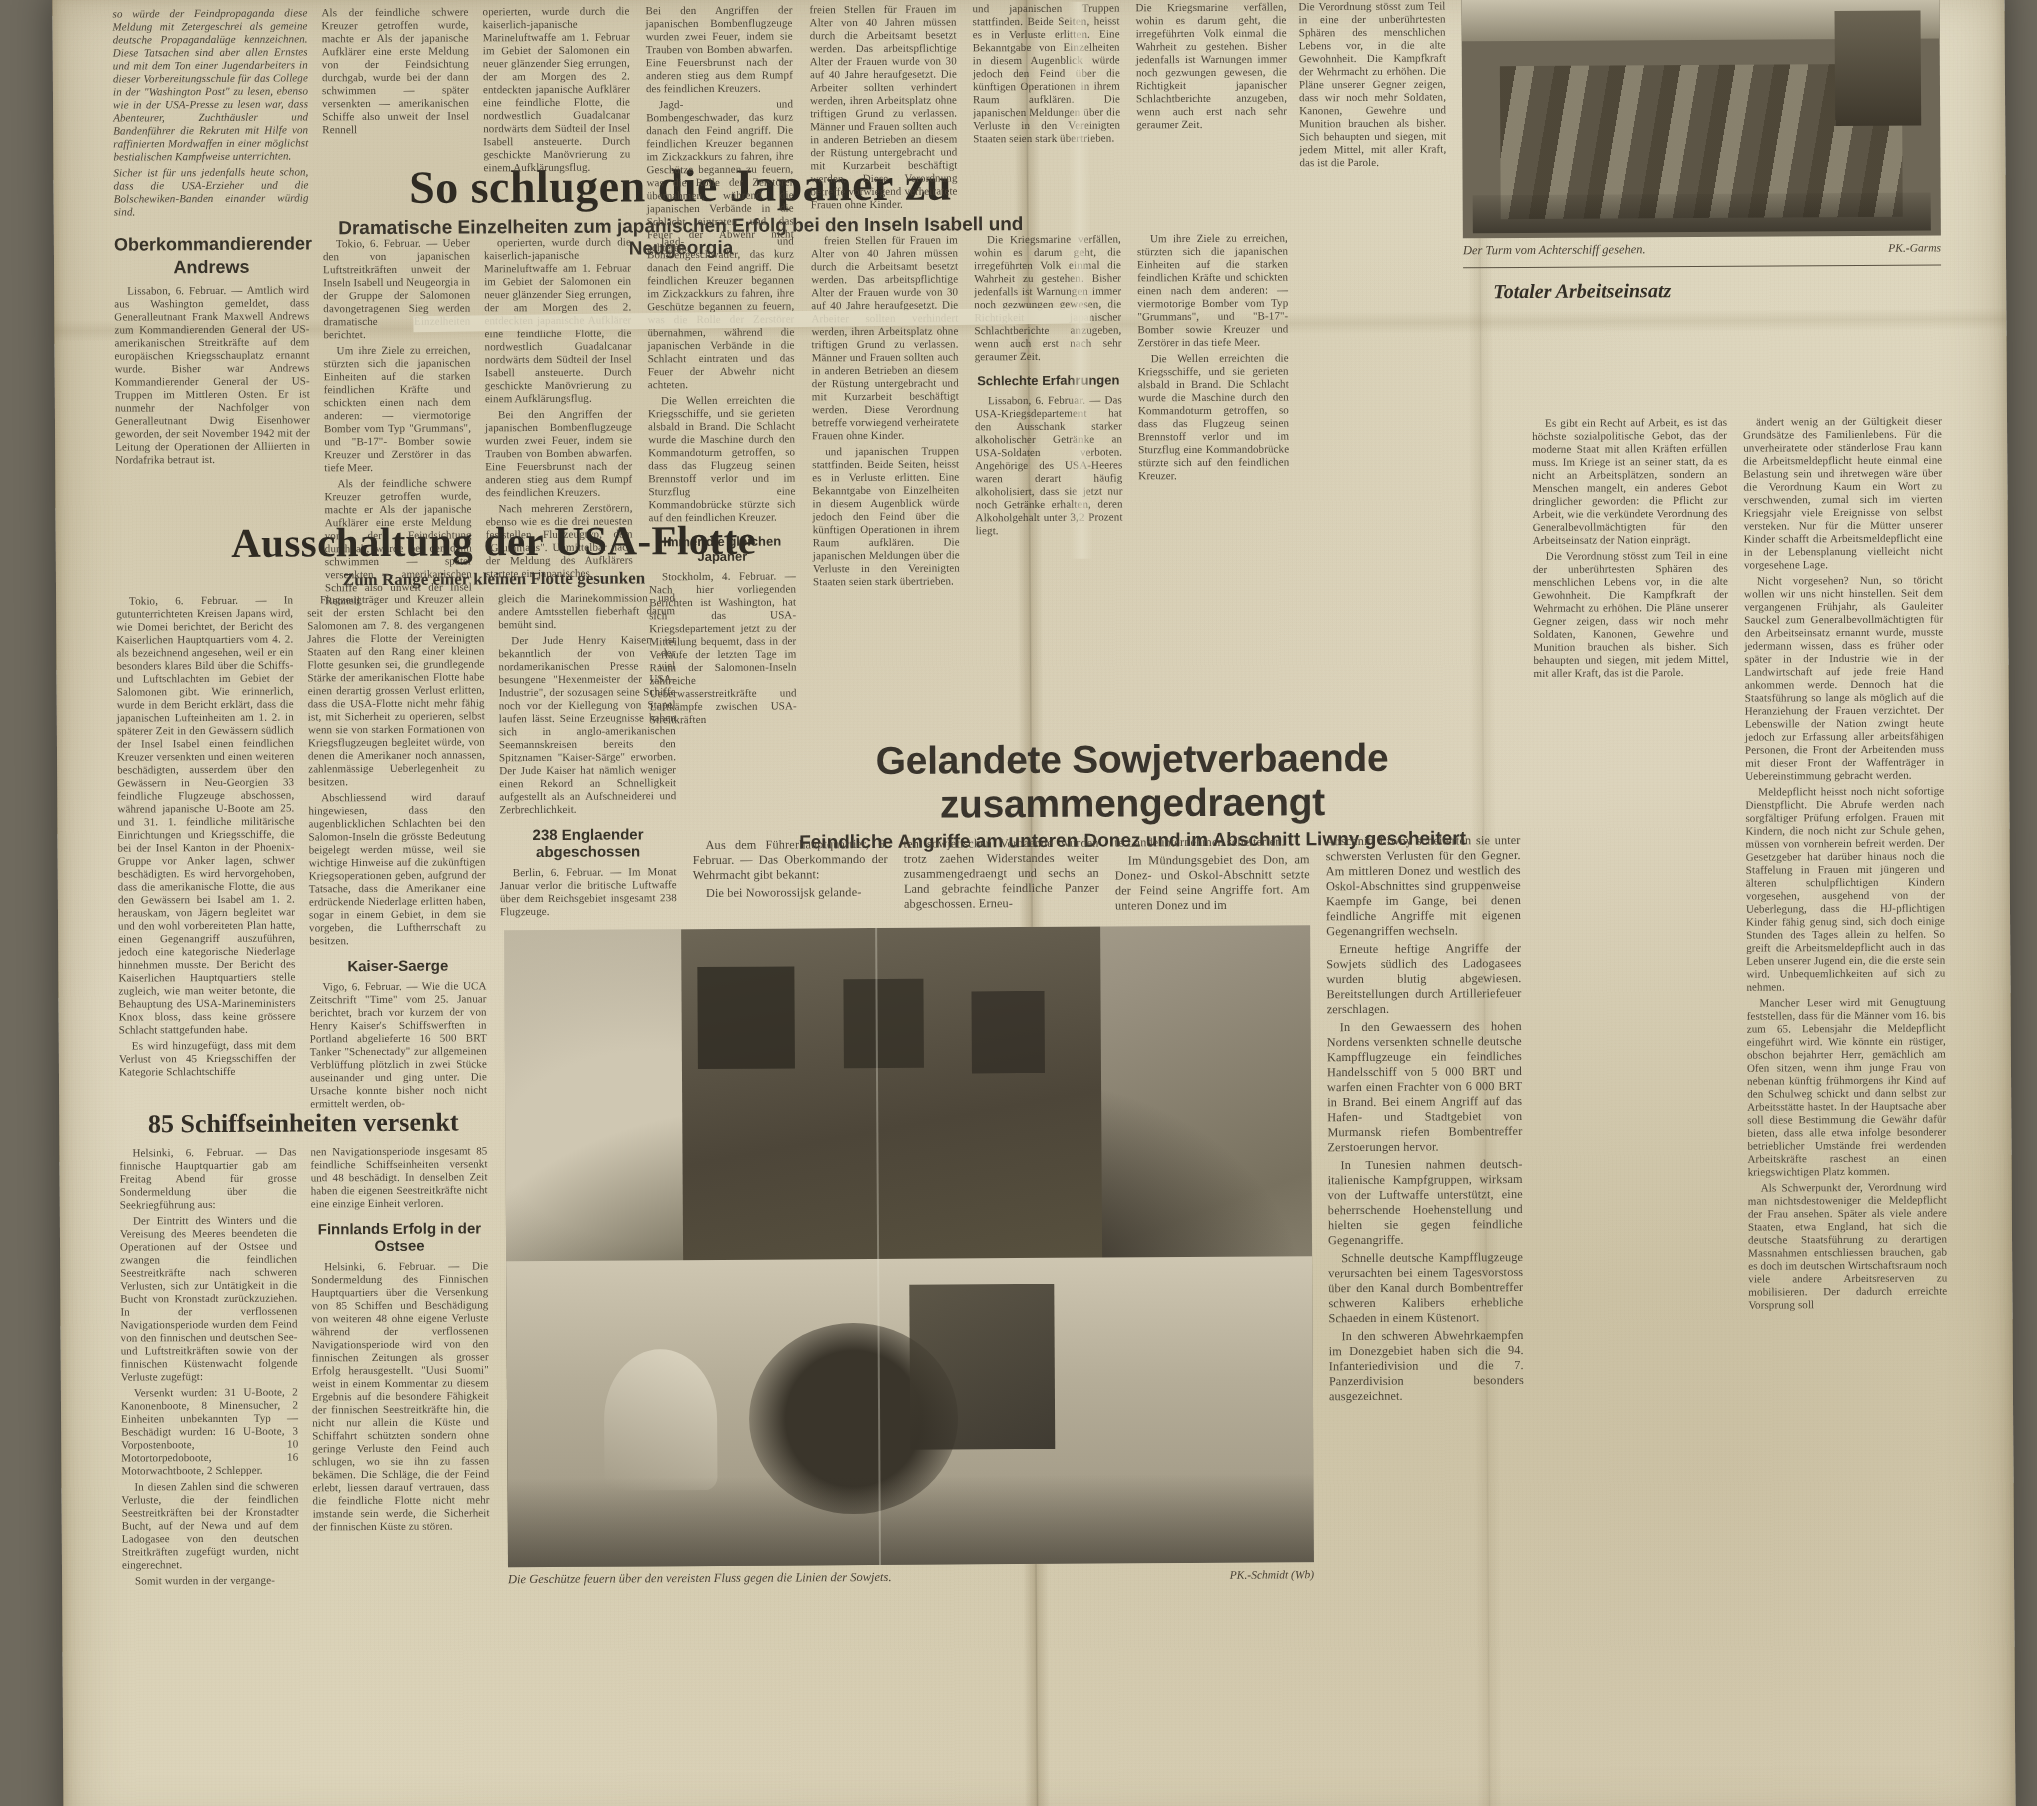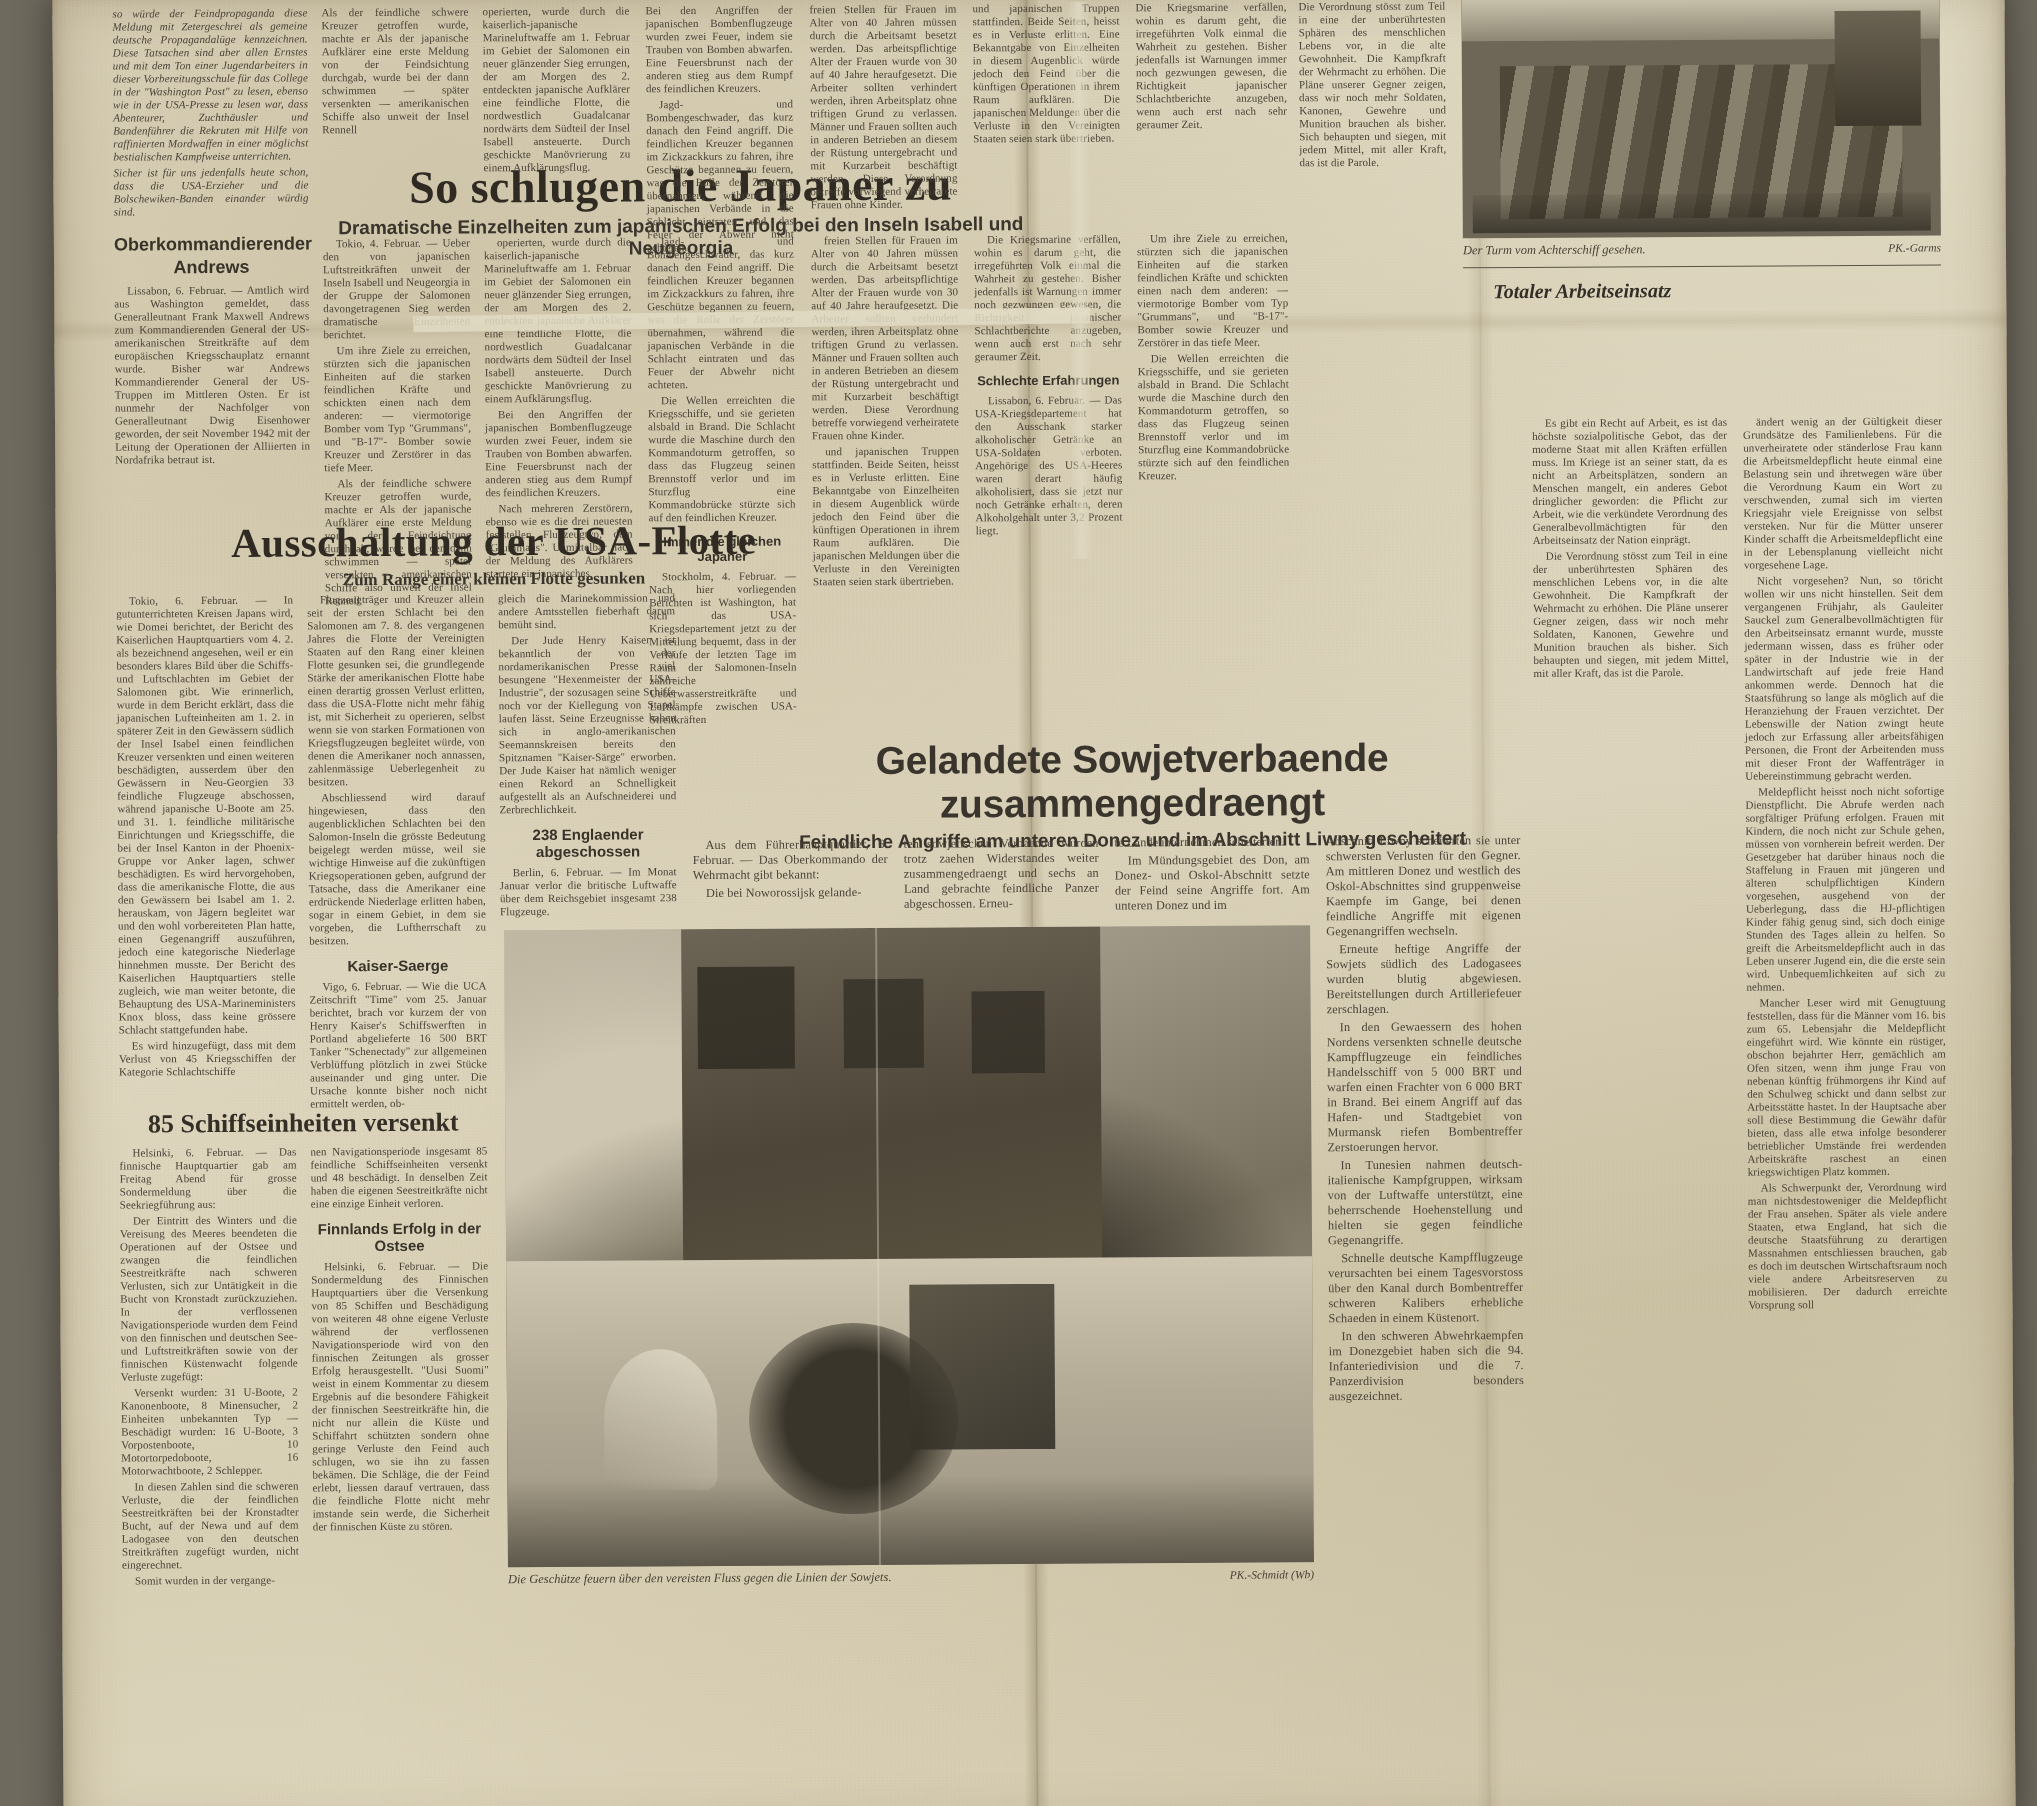--- a/index.html
+++ b/index.html
@@ -120,21 +120,21 @@
         <p>freien Stellen für Frauen im Alter von 40 Jahren müssen durch die Arbeitsamt besetzt werden. Das arbeitspflichtige Alter der Frauen wurde von 30 auf 40 Jahre heraufgesetzt. Die Arbeiter sollten verhindert werden, ihren Arbeitsplatz ohne triftigen Grund zu verlassen. Männer und Frauen sollten auch in anderen Betrieben an diesem der Rüstung untergebracht und mit Kurzarbeit beschäftigt werden. Diese Verordnung betreffe vorwiegend verheiratete Frauen ohne Kinder.</p>
       </div>
       <div class="col" style="left:860px;top:0px;width:147px;">
         <p>und japanischen Truppen stattfinden. Beide Seiten, heisst es in Verluste erlitten. Eine Bekanntgabe von Einzelheiten in diesem Augenblick würde jedoch den Feind über die künftigen Operationen in ihrem Raum aufklären. Die japanischen Meldungen über die Verluste in den Vereinigten Staaten seien stark übertrieben.</p>
       </div>
       <div class="col" style="left:1023px;top:0px;width:151px;">
         <p>Die Kriegsmarine verfällen, wohin es darum geht, die irregeführten Volk einmal die Wahrheit zu gestehen. Bisher jedenfalls ist Warnungen immer noch gezwungen gewesen, die Richtigkeit japanischer Schlachtberichte anzugeben, wenn auch erst nach sehr geraumer Zeit.</p>
       </div>
 
       <div class="col" style="left:209px;top:231px;width:147px;">
-        <p class="ind">Tokio, 4. Februar. — Ueber den von japanischen Luftstreitkräften unweit der Inseln Isabell und Neugeorgia in der Gruppe der Salomonen davongetragenen Sieg werden dramatische Einzelheiten berichtet.</p>
+        <p class="ind">Tokio, 6. Februar. — Ueber den von japanischen Luftstreitkräften unweit der Inseln Isabell und Neugeorgia in der Gruppe der Salomonen davongetragenen Sieg werden dramatische Einzelheiten berichtet.</p>
         <p class="ind">Um ihre Ziele zu erreichen, stürzten sich die japanischen Einheiten auf die starken feindlichen Kräfte und schickten einen nach dem anderen: — viermotorige Bomber vom Typ "Grummans", und "B-17"- Bomber sowie Kreuzer und Zerstörer in das tiefe Meer.</p>
         <p class="ind">Als der feindliche schwere Kreuzer getroffen wurde, machte er Als der japanische Aufklärer eine erste Meldung von der Feindsichtung durchgab, wurde bei der dann schwimmen — später versenkten — amerikanischen Schiffe also unweit der Insel Rennell</p>
       </div>
       <div class="col" style="left:370px;top:231px;width:147px;">
         <p class="ind">operierten, wurde durch die kaiserlich-japanische Marineluftwaffe am 1. Februar im Gebiet der Salomonen ein neuer glänzender Sieg errungen, der am Morgen des 2. entdeckten japanische Aufklärer eine feindliche Flotte, die nordwestlich Guadalcanar nordwärts dem Südteil der Insel Isabell ansteuerte. Durch geschickte Manövrierung zu einem Aufklärungsflug.</p>
         <p class="ind">Bei den Angriffen der japanischen Bombenflugzeuge wurden zwei Feuer, indem sie Trauben von Bomben abwarfen. Eine Feuersbrunst nach der anderen stieg aus dem Rumpf des feindlichen Kreuzers.</p>
         <p class="ind">Nach mehreren Zerstörern, ebenso wie es die drei neuesten feststellen Flugzeugtyp, dem "Grummans". Unmittelbar nach der Meldung des Aufklärers startete ein japanisches</p>
       </div>
       <div class="col" style="left:533px;top:231px;width:147px;">
         <p class="ind">Jagd- und Bombengeschwader, das kurz danach den Feind angriff. Die feindlichen Kreuzer begannen im Zickzackkurs zu fahren, ihre Geschütze begannen zu feuern, was die Rolle der Zerstörer übernahmen, während die japanischen Verbände in die Schlacht eintraten und das Feuer der Abwehr nicht achteten.</p>

